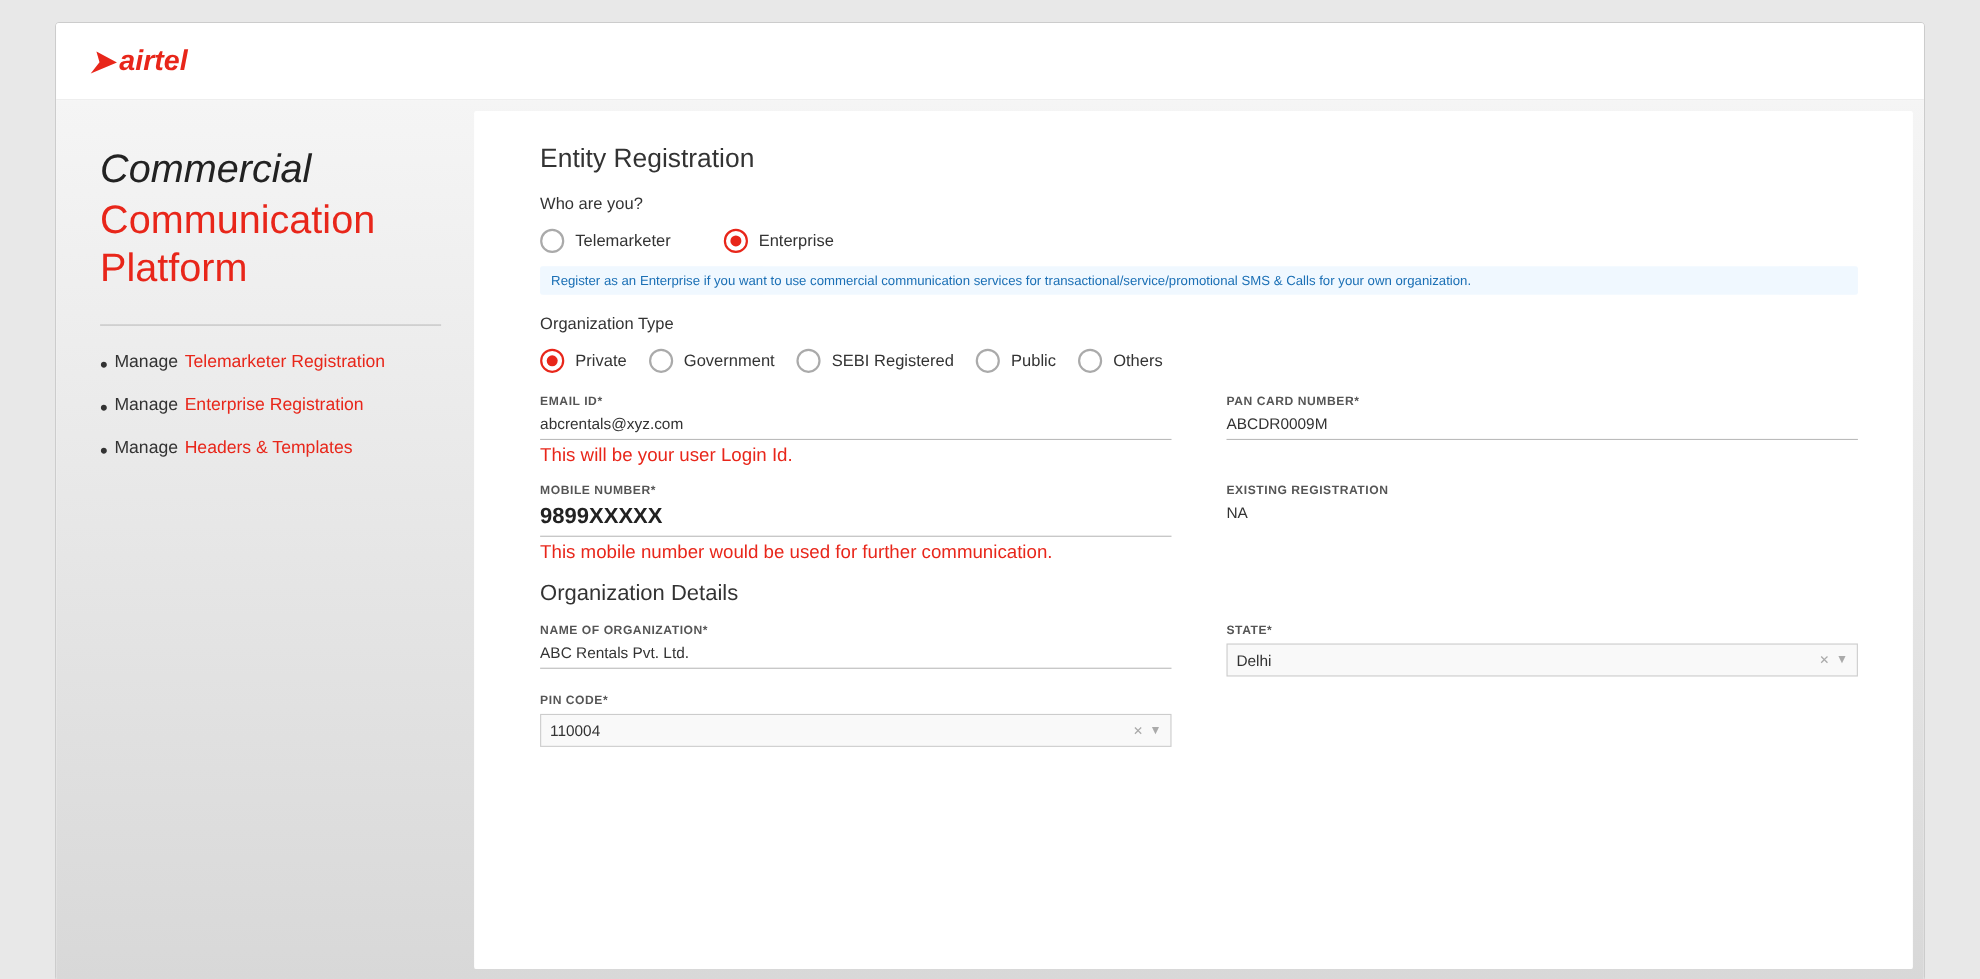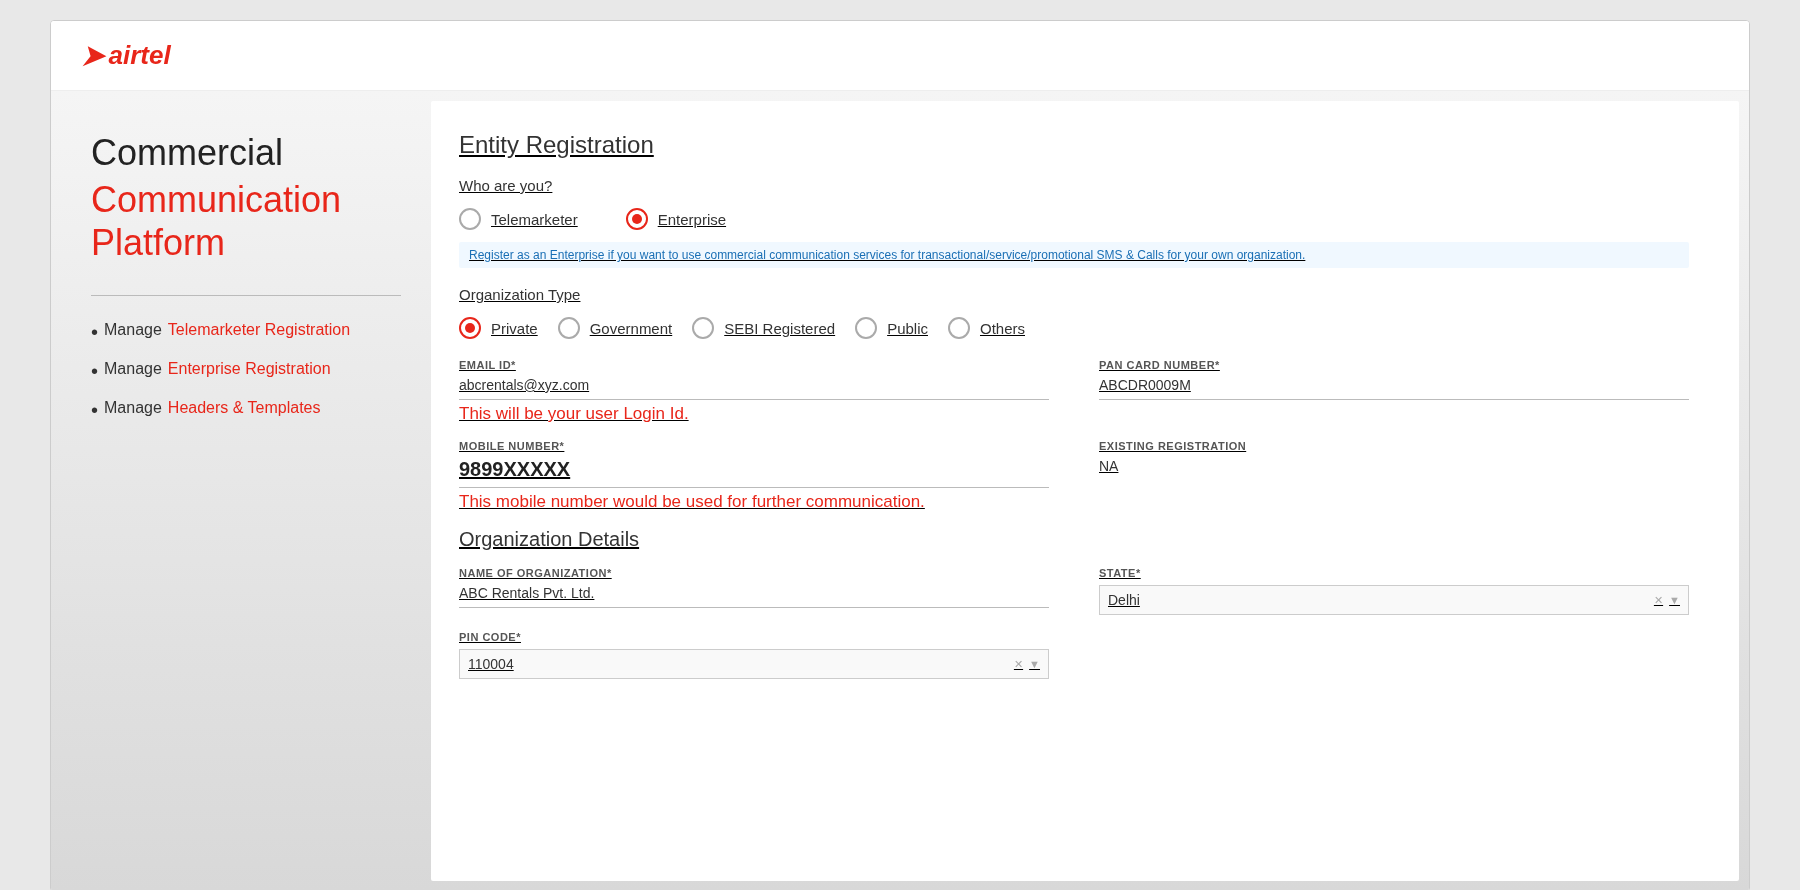--- a/index.html
+++ b/index.html
@@ -53,20 +53,21 @@
       width: 380px;
       padding: 40px 30px 30px 40px;
       flex-shrink: 0;
     }
     .sidebar-title-black {
       font-size: 36px;
       font-weight: 400;
       color: #222;
       line-height: 1.2;
       margin-bottom: 4px;
+      font-style: italic;
     }
     .sidebar-title-red {
       font-size: 36px;
       font-weight: 400;
       color: #e8261a;
       line-height: 1.2;
     }
     .sidebar-divider {
       border: none;
       border-top: 1px solid #bbb;
@@ -92,25 +93,24 @@
       color: #333;
     }
     .sidebar-link-red {
       color: #e8261a;
       cursor: pointer;
       text-decoration: none;
     }
     
     .content {
       flex: 1;
-      padding: 30px 50px 30px 28px;
+      padding: 30px 50px 30px 60px;
       background: #fff;
       margin: 10px 10px 10px 0;
       border-radius: 2px;
-      text-decoration: underline;
     }
     .section-title {
       font-size: 24px;
       font-weight: 400;
       color: #333;
       margin-bottom: 18px;
     }
     .subsection-title {
       font-size: 15px;
       color: #333;

